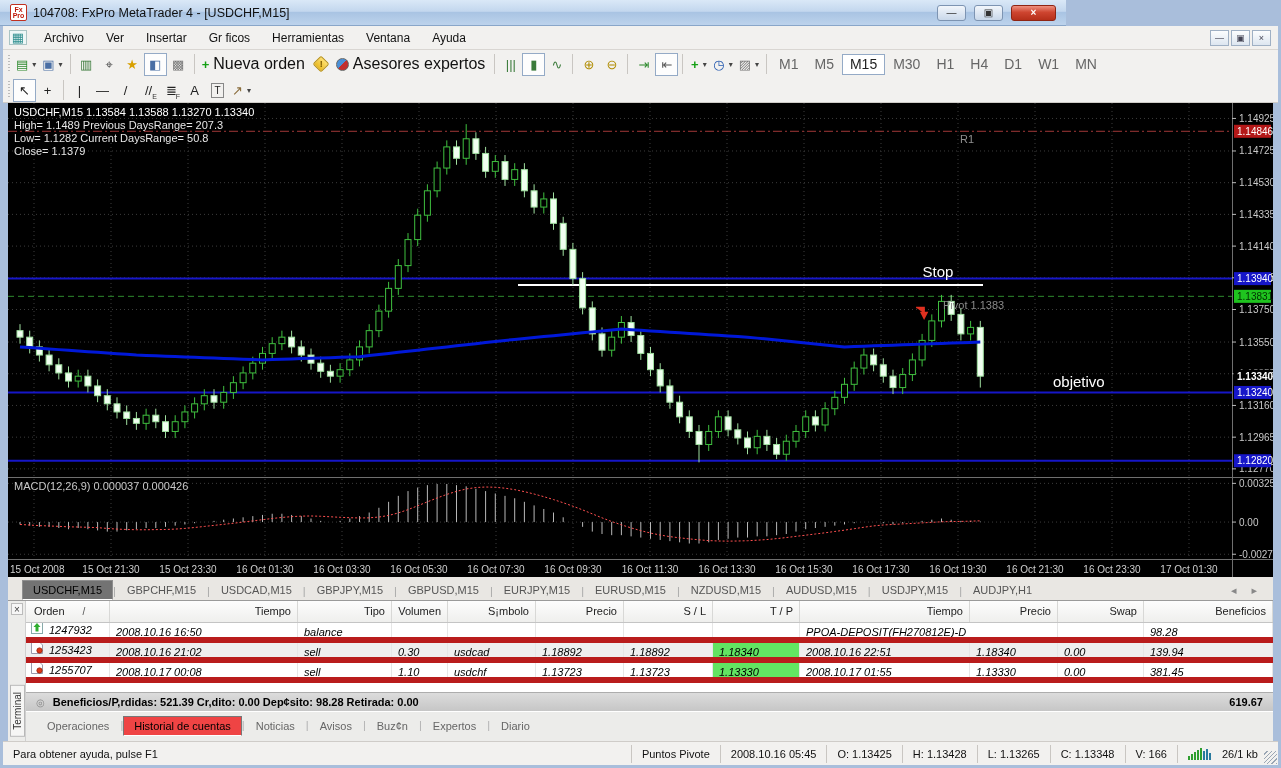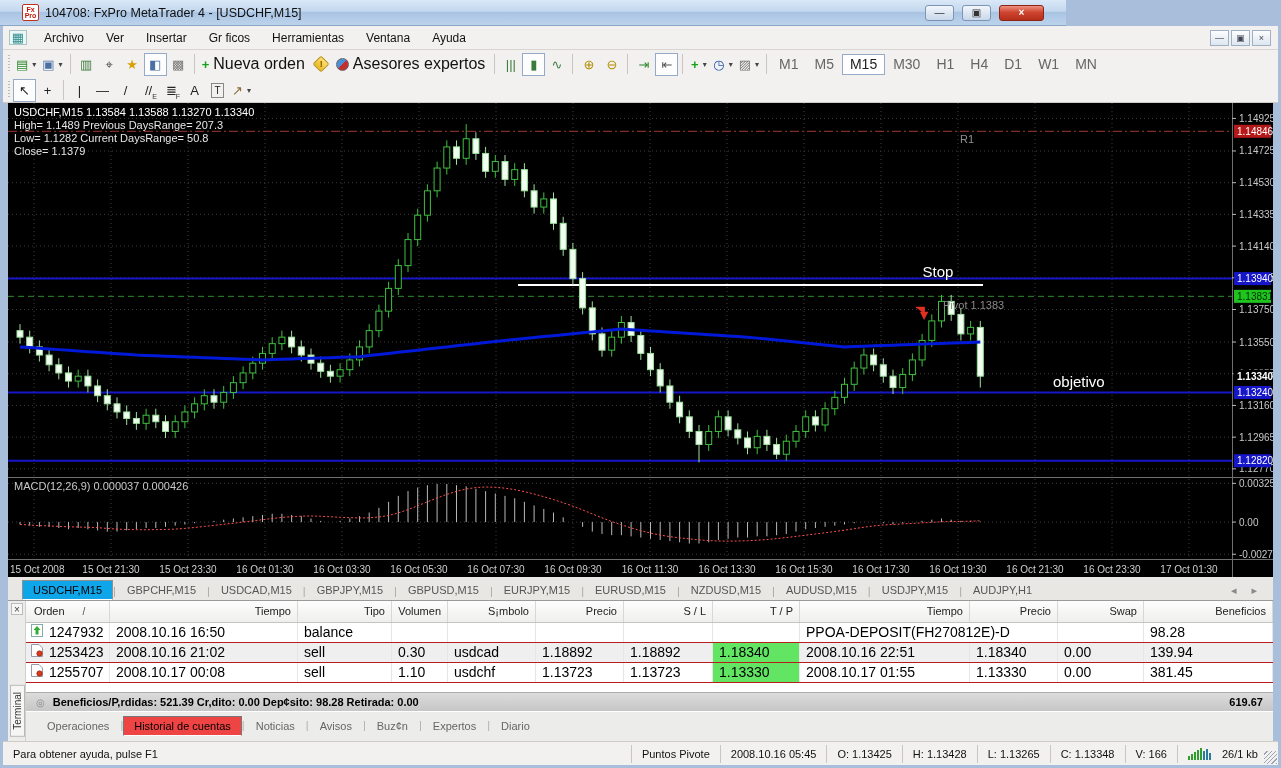--- a/index.html
+++ b/index.html
@@ -2,21 +2,21 @@
 <html><head>
 <meta charset="utf-8">
 <style>
   html,body{margin:0;padding:0;background:#6d8cb3;}
   *{box-sizing:border-box;}
   .app{position:relative;width:1281px;height:768px;background:#a9bedb;overflow:hidden;
        font-family:"Liberation Sans",sans-serif;font-size:12px;color:#000;}
   
   .titlebar{position:absolute;top:0;left:0;width:1066px;height:26px;
     background:linear-gradient(#dae8f7 0%,#c3d7ee 45%,#a9c4e3 50%,#bdd3ec 100%);
-    border-bottom:1px solid #89a6c9;display:flex;align-items:center;padding:0 22px;gap:6px;}
+    border-bottom:1px solid #89a6c9;display:flex;align-items:center;padding:0 10px;gap:6px;}
   .fxpro{width:17px;height:17px;background:#fff;border:1px solid #c03020;border-radius:2px;
     display:flex;flex-direction:column;align-items:center;justify-content:center;line-height:6px;}
   .fxpro span{color:#c01808;font-size:7px;font-weight:bold;}
   .titlebar .title{flex:1;font-size:12.5px;color:#101010;}
   .cap-btn{width:29px;height:16px;border:1px solid #7d94b2;border-radius:3px;margin-left:2px;
     background:linear-gradient(#f2f6fb,#c9d8ea);display:flex;align-items:center;justify-content:center;
     font-size:10px;color:#333;}
   .cap-btn.close{width:45px;background:linear-gradient(#ef9180,#ce4530 45%,#b52f1a);color:#fff;border-color:#8e2413;font-weight:bold;}
   
   .menubar{position:absolute;top:26px;left:3px;width:1275px;height:24px;background:#f2f1ef;
@@ -46,38 +46,38 @@
   .ea-icon{width:13px;height:13px;border-radius:50%;background:linear-gradient(135deg,#4a90d8 50%,#c23030 50%);border:1px solid #666;}
   .tf-btn{height:21px;padding:0 7px;display:flex;align-items:center;font-size:14px;color:#666;border:1px solid transparent;}
   .tf-btn.pressed{background:#fff;border:1px solid #94aac6;color:#222;}
   
   .chart-block{position:absolute;top:103px;left:8px;width:1265px;height:474px;background:#000;}
   .chart-block svg{display:block;}
   
   .chart-tabs{position:absolute;top:577px;left:8px;width:1265px;height:23px;background:#e9e7e3;
     display:flex;align-items:flex-end;padding-left:14px;font-size:11px;}
   .ctab{padding:3px 10px;color:#555;border:1px solid transparent;}
-  .ctab.active{background:#0ea5e9;border:1px solid #8f8f8f;border-bottom:1px solid #fff;color:#000;}
+  .ctab.active{background:#737373;border:1px solid #8f8f8f;border-bottom:1px solid #fff;color:#000;}
   .ctab-sep{color:#a8a8a8;padding:3px 0;}
   .ctab-arrows{margin-left:auto;padding:3px 10px;color:#888;letter-spacing:6px;}
   
   .terminal{position:absolute;top:600px;left:8px;width:1265px;height:141px;background:#fff;border-top:1px solid #9a9a9a;}
   .t-side{position:absolute;left:0;top:0;width:18px;height:100%;background:#ececea;border-right:1px solid #cfcfcf;}
   .t-close{position:absolute;top:2px;left:3px;width:12px;height:12px;font-size:10px;line-height:11px;text-align:center;color:#444;
     border:1px solid #bbb;background:#f6f6f6;}
   .t-vlabel{position:absolute;bottom:4px;left:2px;writing-mode:vertical-rl;transform:rotate(180deg);
     font-size:10px;color:#333;border:1px solid #b8b8b8;background:#f6f6f5;padding:6px 1px;}
   .t-main{margin-left:18px;height:100%;display:flex;flex-direction:column;
     --cols:84px 188px 94px 56px 88px 88px 89px 87px 170px 88px 86px 1fr;}
   .t-header{display:grid;grid-template-columns:var(--cols);height:22px;line-height:21px;
     background:linear-gradient(#fdfdfd,#efefed);border-bottom:1px solid #c4c4c4;font-size:11px;color:#222;}
   .t-header .hcell{padding:0 6px;text-align:right;border-right:1px solid #d8d8d6;overflow:hidden;white-space:nowrap;}
   .t-header .hcell.first{text-align:left;padding-left:8px;}
   .t-header .sort{margin-left:18px;color:#555;font-size:10px;}
-  .trow{display:grid;grid-template-columns:var(--cols);height:20px;line-height:19px;font-size:14px;border-bottom:1px solid #b91c1c;}
+  .trow{display:grid;grid-template-columns:var(--cols);height:20px;line-height:19px;font-size:11px;border-bottom:6px solid #b91c1c;font-style:italic;}
   .trow.alt{background:#efefef;}
   .tcell{padding:0 6px;text-align:left;border-right:1px solid #e6e6e6;overflow:hidden;white-space:nowrap;}
   .tcell.first{text-align:left;display:flex;align-items:center;gap:6px;padding-left:5px;}
   .tcell.green{background:#62e562;}
   .tcell.comment{grid-column:9/11;}
   .t-fill{flex:1;background:#fff;}
   .t-summary{height:19px;background:linear-gradient(#dcdcdc,#c6c6c6);display:flex;align-items:center;
     font-size:11px;font-weight:bold;padding:0 10px;gap:8px;border-top:1px solid #adadad;}
   .t-summary .dot{color:#888;font-weight:normal;font-size:10px;}
   .t-summary .sumright{margin-left:auto;}

